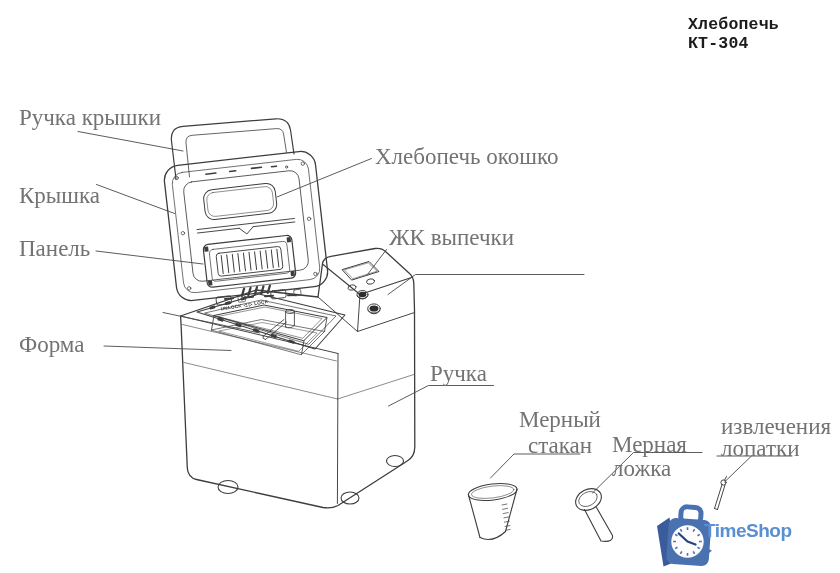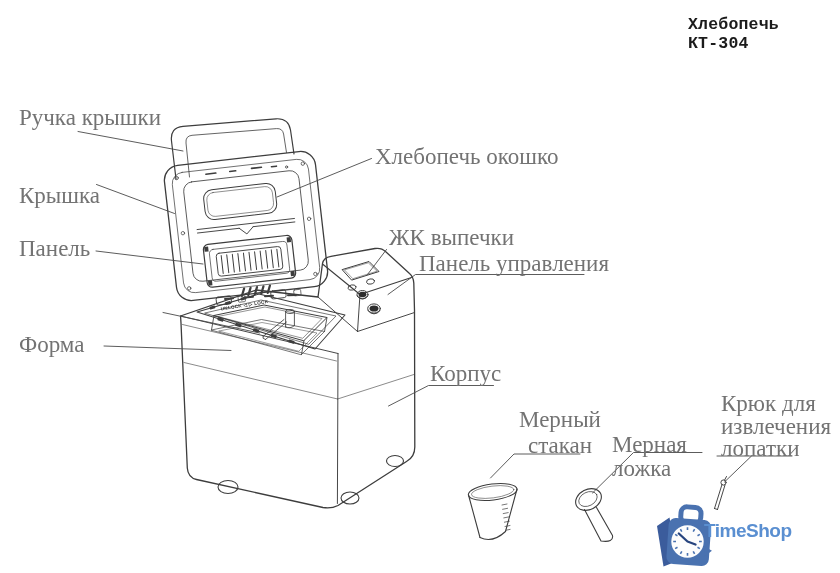--- a/index.html
+++ b/index.html
@@ -204,23 +204,22 @@
 
   <div class="lbl" style="left:19px;top:106px;">Ручка крышки</div>
   <div class="lbl" style="left:19px;top:168px;margin-top:16px;">Крышка</div>
   <div class="lbl" style="left:19px;top:237px;">Панель</div>
 
 
   <div class="lbl" id="lbl-forma" style="left:19px;top:333px;"><span>Форма</span><br></div>
 
   <div class="lbl" style="left:375px;top:145px;">Хлебопечь окошко</div>
   <div class="lbl" style="left:389px;top:226px;">ЖК выпечки</div>
-  <div class="lbl" style="left:419px;top:252px;">Панель управления</div>
-  <div class="lbl" style="left:430px;top:362px;">Корпус</div>
+  <div class="lbl" style="left:430px;top:362px;">Ручка</div>
 
   <div class="lbl" id="lbl-stakan" style="left:519px;top:407px;"><span>Мерный</span><br><span>стакан</span></div>
 
   <div class="lbl" id="lbl-lozhka" style="left:612px;top:405px;margin-top:28px;"><span>Мерная</span><br><span>ложка</span></div>
 
-  <div class="lbl" id="lbl-kryuk" style="left:721px;top:393px;"><span>Крюк для</span><br><span>извлечения</span><br><span>лопатки</span></div>
+  <div class="lbl" id="lbl-kryuk" style="left:721px;top:393px;"><br><span>извлечения</span><br><span>лопатки</span></div>
 
   <div id="logo-text">TimeShop</div>
 </div>
 
 </body></html>

